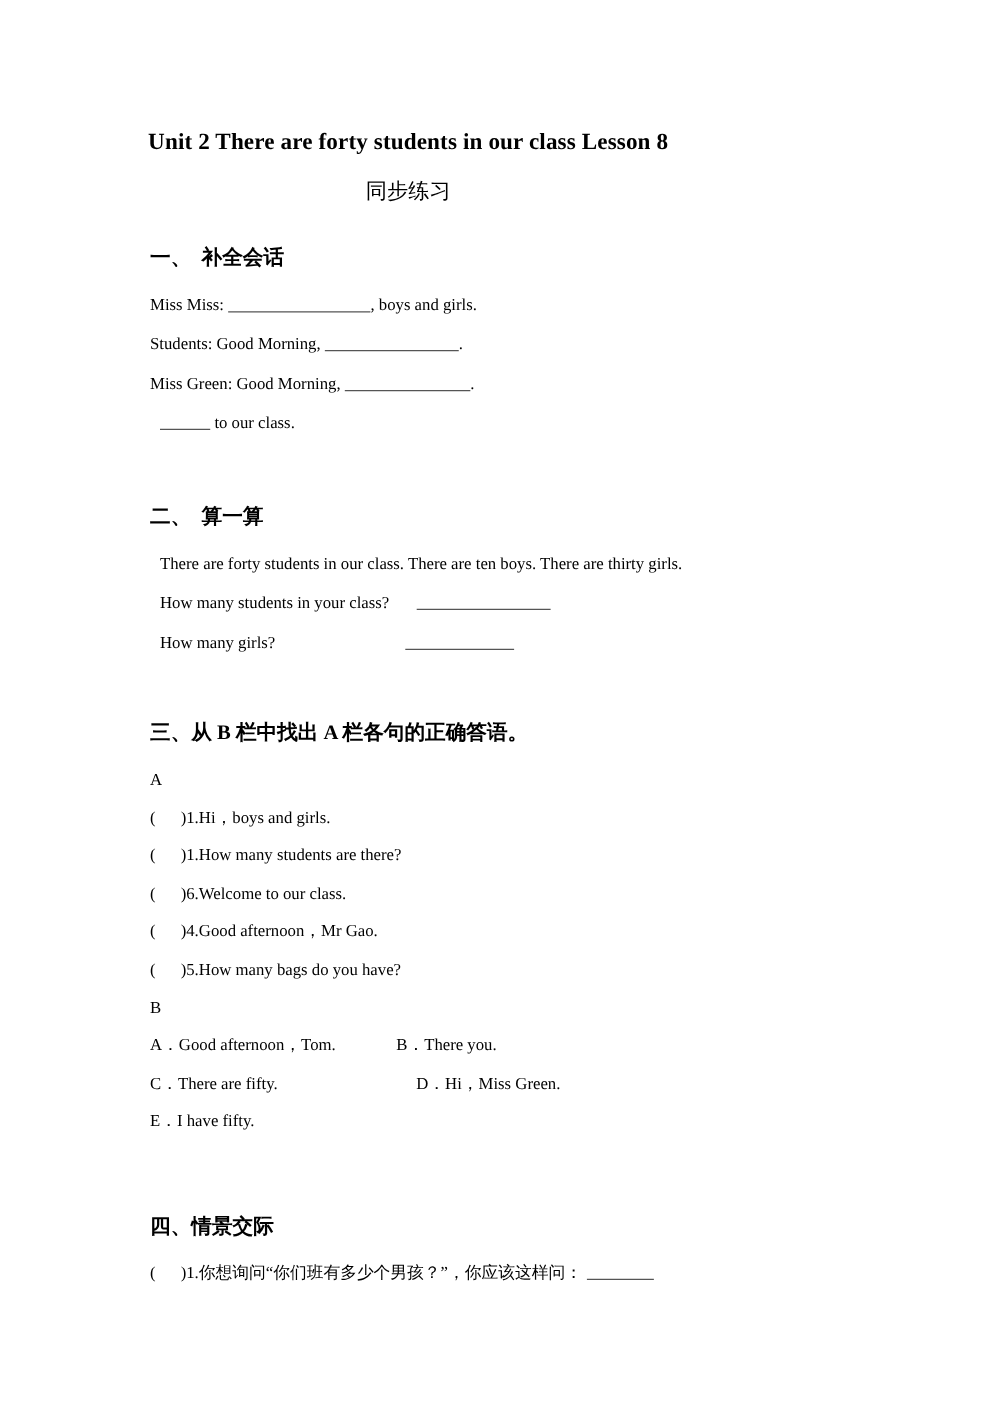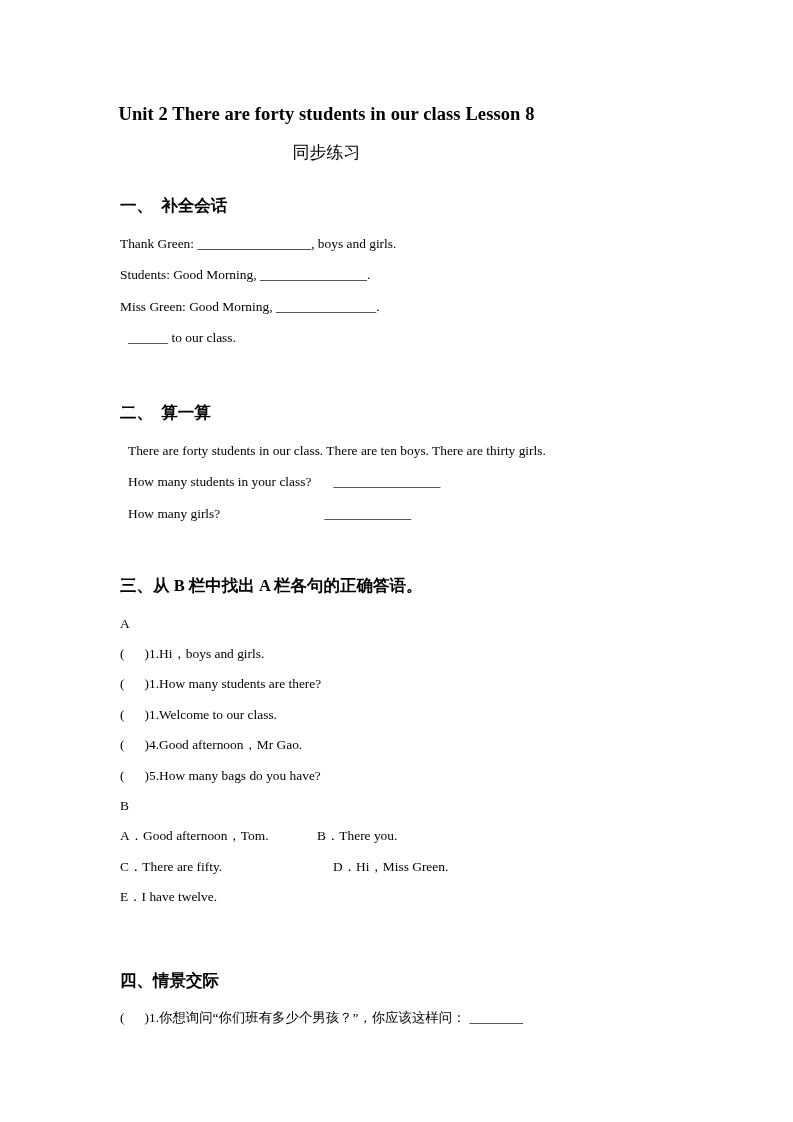--- a/index.html
+++ b/index.html
@@ -97,21 +97,21 @@
 </head>
 <body>
 
 <div class="page">
 
   <h1 class="doc-title">Unit 2 There are forty students in our class Lesson 8</h1>
   <h2 class="doc-subtitle">同步练习</h2>
 
   <div class="sec-heading h-one">一、  补全会话</div>
 
-  <div class="line gap-after-heading"><span>Thank Green: </span><span class="blank">_________________</span><span>, boys and girls.</span></div>
+  <div class="line gap-after-heading"><span>Miss Miss: </span><span class="blank">_________________</span><span>, boys and girls.</span></div>
 
   <div class="line gap"><span>Students: Good Morning, </span><span class="blank">________________</span><span>.</span></div>
 
   <div class="line gap"><span>Miss Green: Good Morning, </span><span class="blank">_______________</span><span>.</span></div>
 
   <div class="line line-indent gap"><span class="blank">______</span><span> to our class.</span></div>
 
   <div class="sec-heading h-two">二、  算一算</div>
 
   <div class="line line-indent gap-after-heading">There are forty students in our class. There are ten boys. There are thirty girls.</div>
@@ -120,29 +120,29 @@
 
   <div class="line line-indent gap"><span>How many girls?</span><span style="display:inline-block;width:104px"></span><span class="blank">_____________</span></div>
 
 
   <div class="sec-heading h-three">三、从 B 栏中找出 A 栏各句的正确答语。</div>
 
   <div class="line gap-after-heading">A</div>
 
   <div class="line gap-sm">(      )1.Hi，boys and girls.</div>
   <div class="line gap-sm">(      )1.How many students are there?</div>
-  <div class="line gap-sm">(      )1.Welcome to our class.</div>
+  <div class="line gap-sm">(      )6.Welcome to our class.</div>
   <div class="line gap-sm">(      )4.Good afternoon，Mr Gao.</div>
   <div class="line gap-sm">(      )5.How many bags do you have?</div>
 
   <div class="line gap-sm">B</div>
 
   <div class="opt-row gap-sm"><span class="opt-col-a">A．Good afternoon，Tom.</span><span>B．There you.</span></div>
 
   <div class="opt-row gap-sm"><span class="opt-col-c">C．There are fifty.</span><span>D．Hi，Miss Green.</span></div>
 
-  <div class="opt-row gap-sm"><span class="opt-col-e">E．I have twelve.</span></div>
+  <div class="opt-row gap-sm"><span class="opt-col-e">E．I have fifty.</span></div>
 
   <div class="sec-heading h-four">四、情景交际</div>
 
   <div class="line gap-after-heading"><span>(      )1.你想询问“你们班有多少个男孩？”，你应该这样问：</span><span style="display:inline-block;width:4px"></span><span class="blank">________</span></div>
 
 </div>
 
 </body></html>

